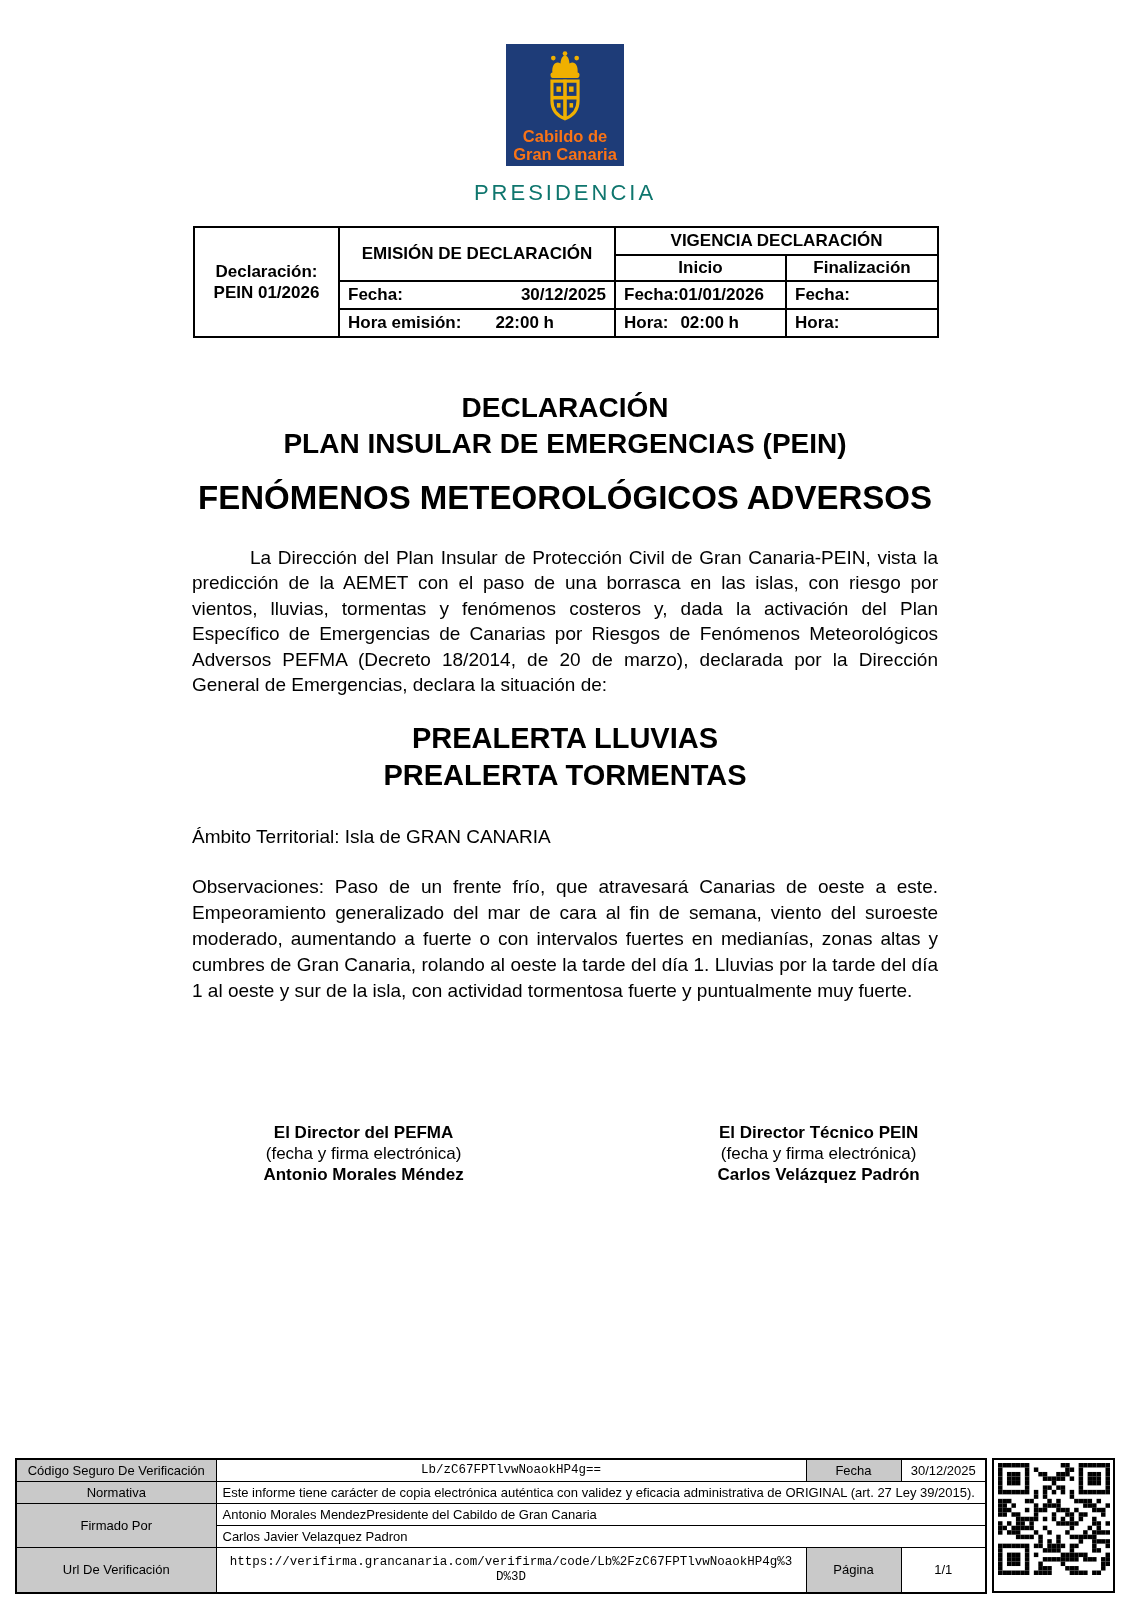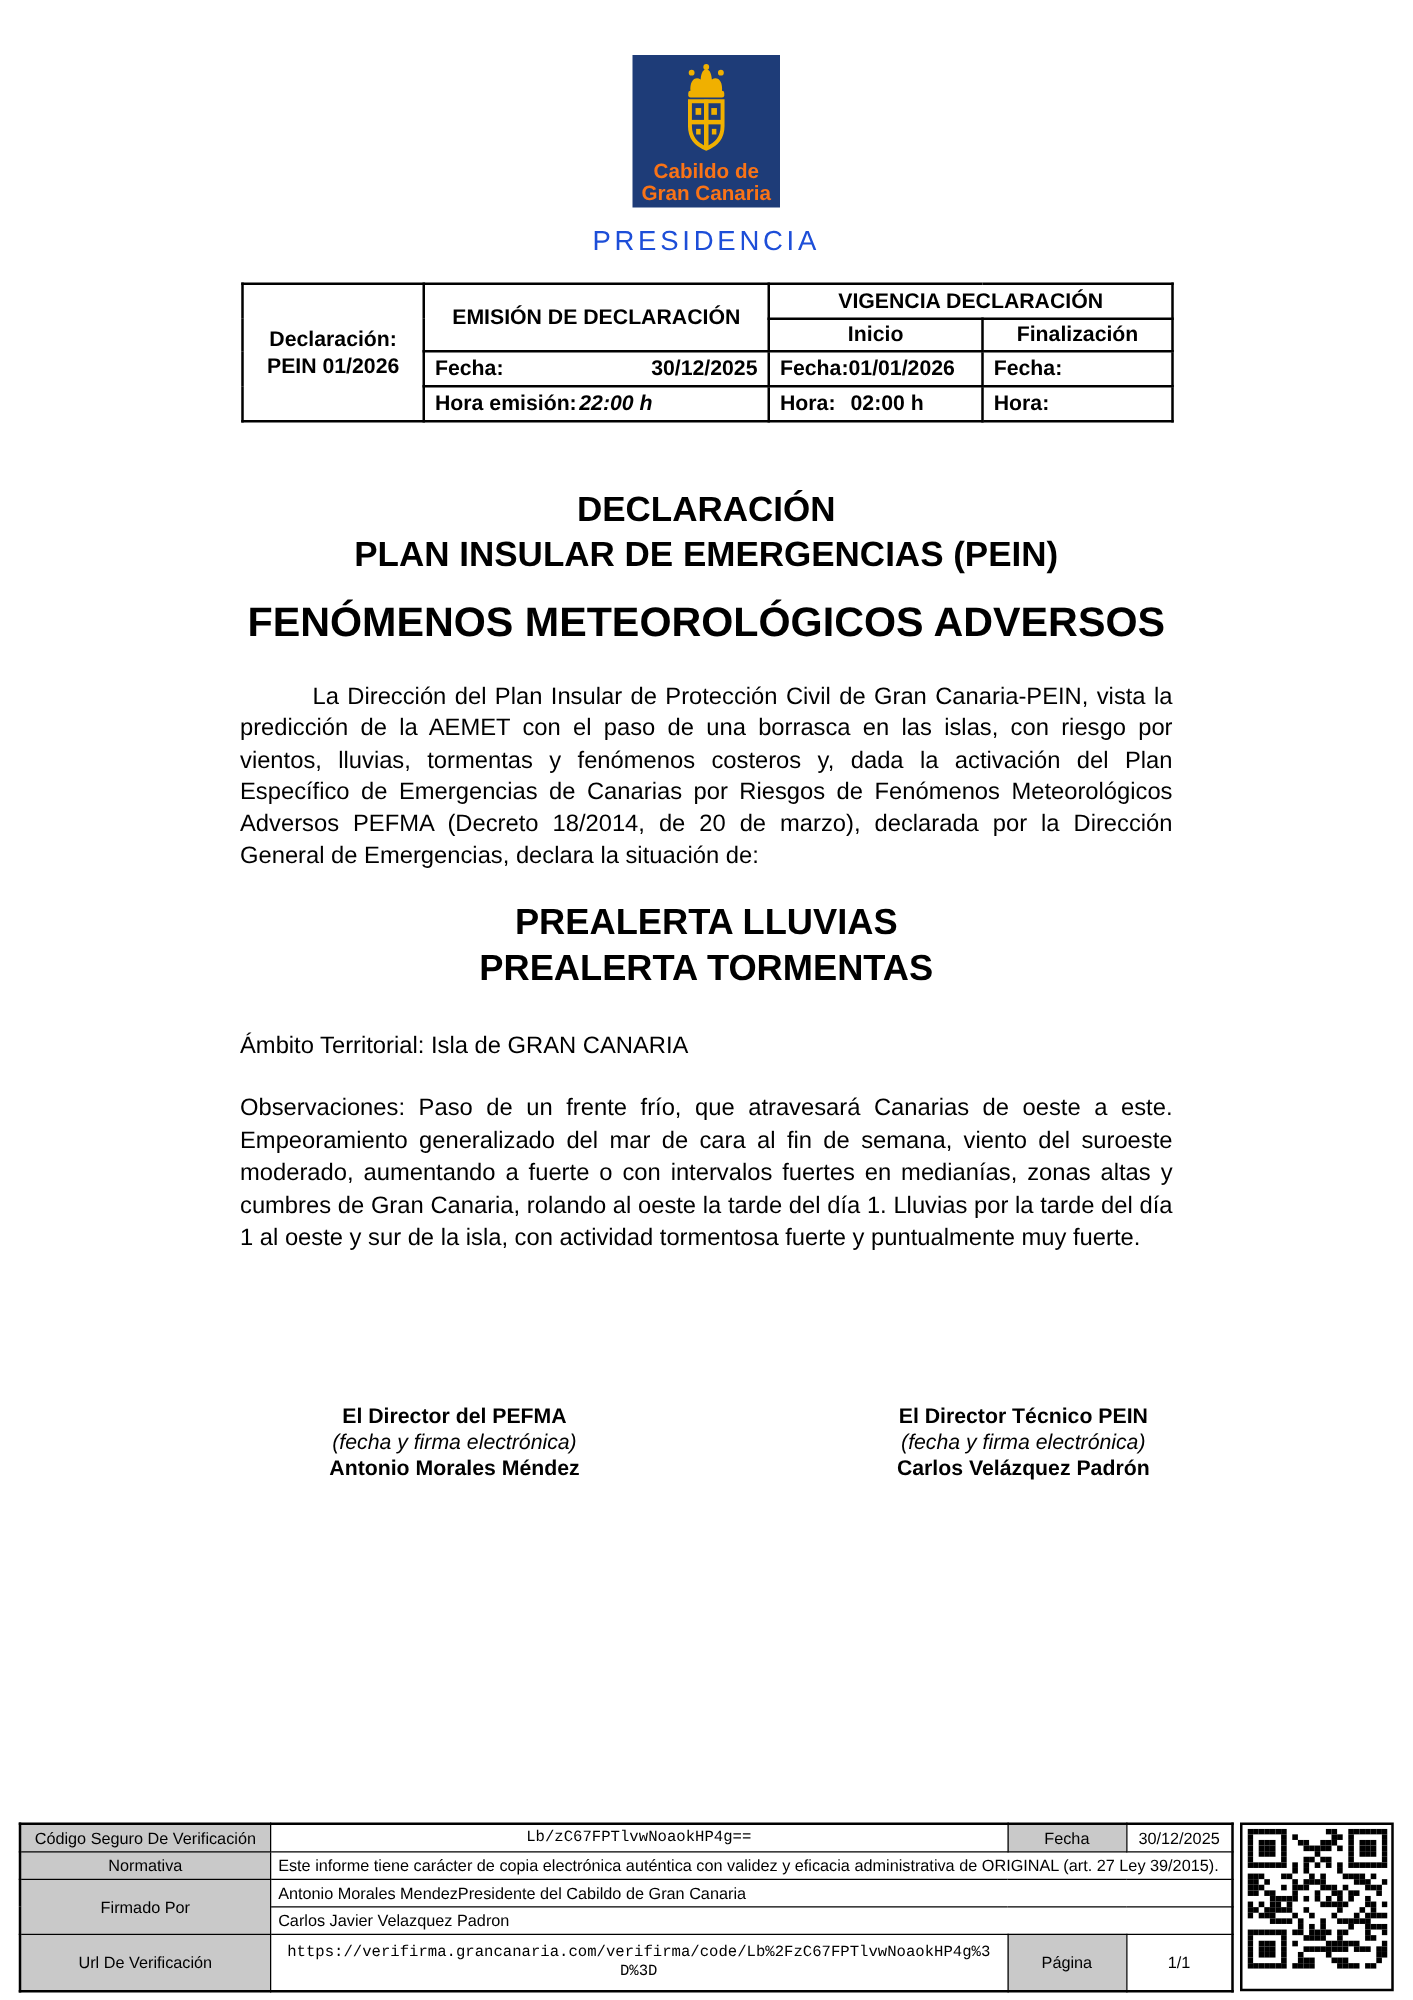--- a/index.html
+++ b/index.html
@@ -16,38 +16,38 @@
 
   
   .logo-section { display:flex; flex-direction:column; align-items:center; padding-top:44px; }
   .logo-box {
     width:118px; height:122px;
     background:#1E3C78;
     display:flex; flex-direction:column; align-items:center; justify-content:center;
     padding-top:4px;
   }
   .logo-text { color:#f97316; font-weight:bold; font-size:16.5px; line-height:1.08; text-align:center; margin-top:2px; }
-  .presidencia { margin-top:14px; font-size:22px; letter-spacing:3px; color:#1d4ed8; }
+  .presidencia { margin-top:14px; font-size:22px; letter-spacing:3px; color:#0f766e; }
 
   
   .decl-table-wrap { width:744px; margin:20px auto 0; }
   table.decl { width:744px; border-collapse:collapse; table-layout:fixed; }
   table.decl td {
     border:2px solid #000;
     font-size:17px; font-weight:bold;
     padding:2px 8px;
     vertical-align:middle;
   }
   table.decl td.c1 { text-align:center; line-height:1.25; }
   table.decl td.hdr { text-align:center; }
   table.decl tr.r1 td { height:28px; }
   table.decl tr.r2 td { height:24px; }
   table.decl tr.r3 td, table.decl tr.r4 td { height:28px; }
   .lv { display:flex; justify-content:space-between; align-items:center; }
-  .hora-val { margin-right:84px;font-style:italic; }
+  .hora-val { margin-right:52px; }
   .gap-l { margin-left:12px; }
 
   
   .titles { text-align:center; margin-top:52px; }
   .title-sm { font-size:28px; font-weight:bold; line-height:1.3; }
   .title-lg { font-size:33px; font-weight:bold; margin-top:16px; }
 
   .content { width:746px; margin:0 auto; }
 
   
@@ -61,21 +61,21 @@
   .ambito { margin-top:32px; font-size:19px; }
   .obs { margin-top:26px; font-size:19px; line-height:26px; text-align:justify; }
   b.inline { font-weight:normal; }
 
   
   .signatures { display:flex; justify-content:space-between; margin-top:118px; }
   .sig-block { text-align:center; font-size:17px; line-height:21px; }
   .sig-left { width:46%; }
   .sig-right { width:32%; }
   .sig-title, .sig-name { font-weight:bold; }
-  .sig-note { font-style:italic; }
+  .sig-note { }
 
   
   .footer { position:absolute; left:15px; top:1458px; width:1100px; display:flex; }
   table.foot { width:970px; border-collapse:collapse; table-layout:fixed; border:2px solid #000; }
   table.foot td { border:1px solid #000; font-size:13px; padding:1px 6px; vertical-align:middle; }
   table.foot td.flabel { background:#C9C9C9; text-align:center; }
   table.foot td.mono { font-family:"Liberation Mono", monospace; font-size:12.5px; text-align:center; word-break:break-all; line-height:15px; }
   table.foot td.fsmall { text-align:center; }
   table.foot tr { height:22px; }
   table.foot tr.urlrow { height:46px; }

